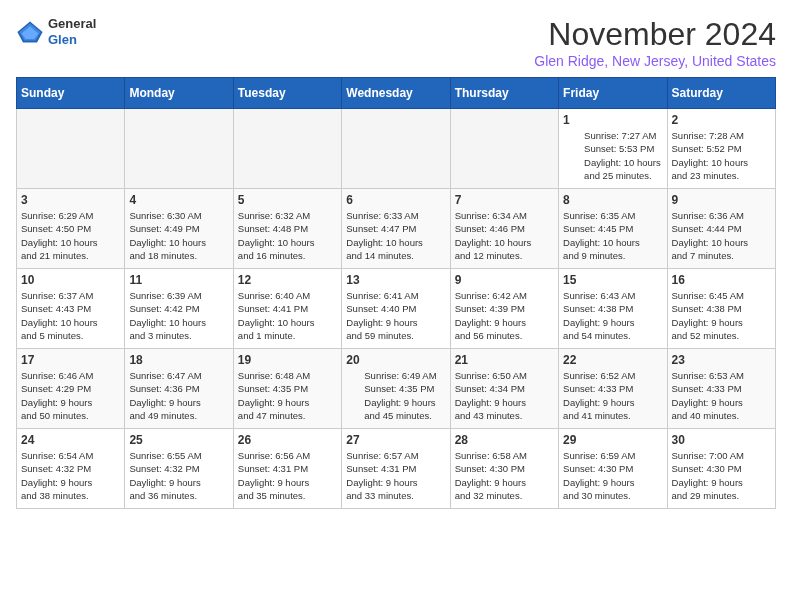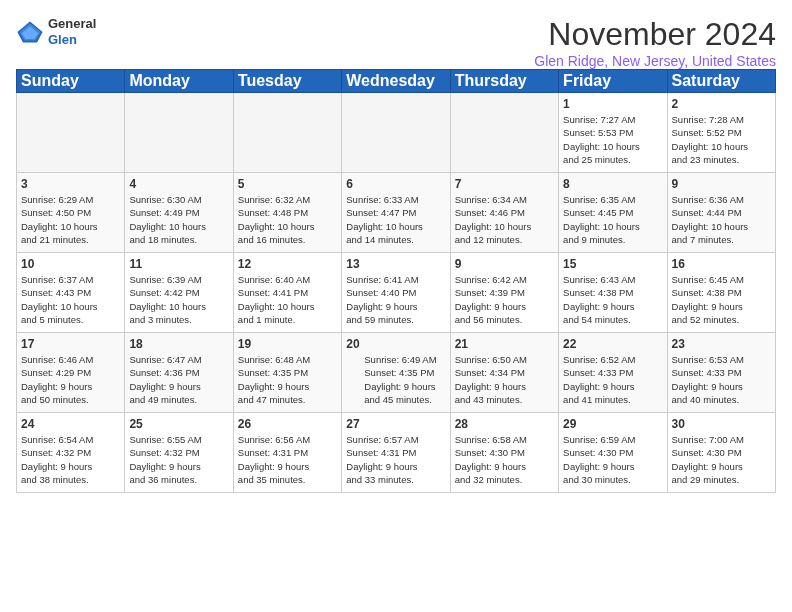--- a/index.html
+++ b/index.html
@@ -7,21 +7,21 @@
       font-family: Arial, sans-serif;
       background: #fff;
       width: 792px;
       min-height: 612px;
       padding: 16px;
     }
     .header-area {
       display: flex;
       justify-content: space-between;
       align-items: flex-start;
-      margin-bottom: 0;
+      margin-bottom: 8px;
     }
     .logo {
       display: flex;
       align-items: center;
       gap: 4px;
     }
     .logo-text {
       font-size: 13px;
       line-height: 1.2;
       color: #333;
@@ -45,23 +45,23 @@
       color: #8b5cf6;
     }
     table {
       width: 100%;
       border-collapse: collapse;
       table-layout: fixed;
     }
     th {
       background-color: #2266bb;
       color: #fff;
-      font-size: 16px;
+      font-size: 12px;
       font-weight: bold;
-      padding: 2px 4px;
+      padding: 8px 4px;
       text-align: left;
       border: 1px solid #1a4d99;
     }
     td {
       border: 1px solid #ccc;
       vertical-align: top;
       padding: 4px;
       font-size: 10px;
       color: #333;
       height: 80px;
@@ -120,21 +120,21 @@
   </thead>
   <tbody id="calendar-body">
   <tr>
         <td class="empty"></td>
         <td class="empty"></td>
         <td class="empty"></td>
         <td class="empty"></td>
         <td class="empty"></td>
         <td>
           <span class="day-num">1</span>
-          <div class="day-info" style="white-space: pre-line;">Sunrise: 7:27 AM
+          <div class="day-info" style="white-space: pre-line; margin-left: 21px;">Sunrise: 7:27 AM
 Sunset: 5:53 PM
 Daylight: 10 hours
 and 25 minutes.</div>
         </td>
         <td>
           <span class="day-num">2</span>
           <div class="day-info" style="white-space: pre-line;">Sunrise: 7:28 AM
 Sunset: 5:52 PM
 Daylight: 10 hours
 and 23 minutes.</div>

